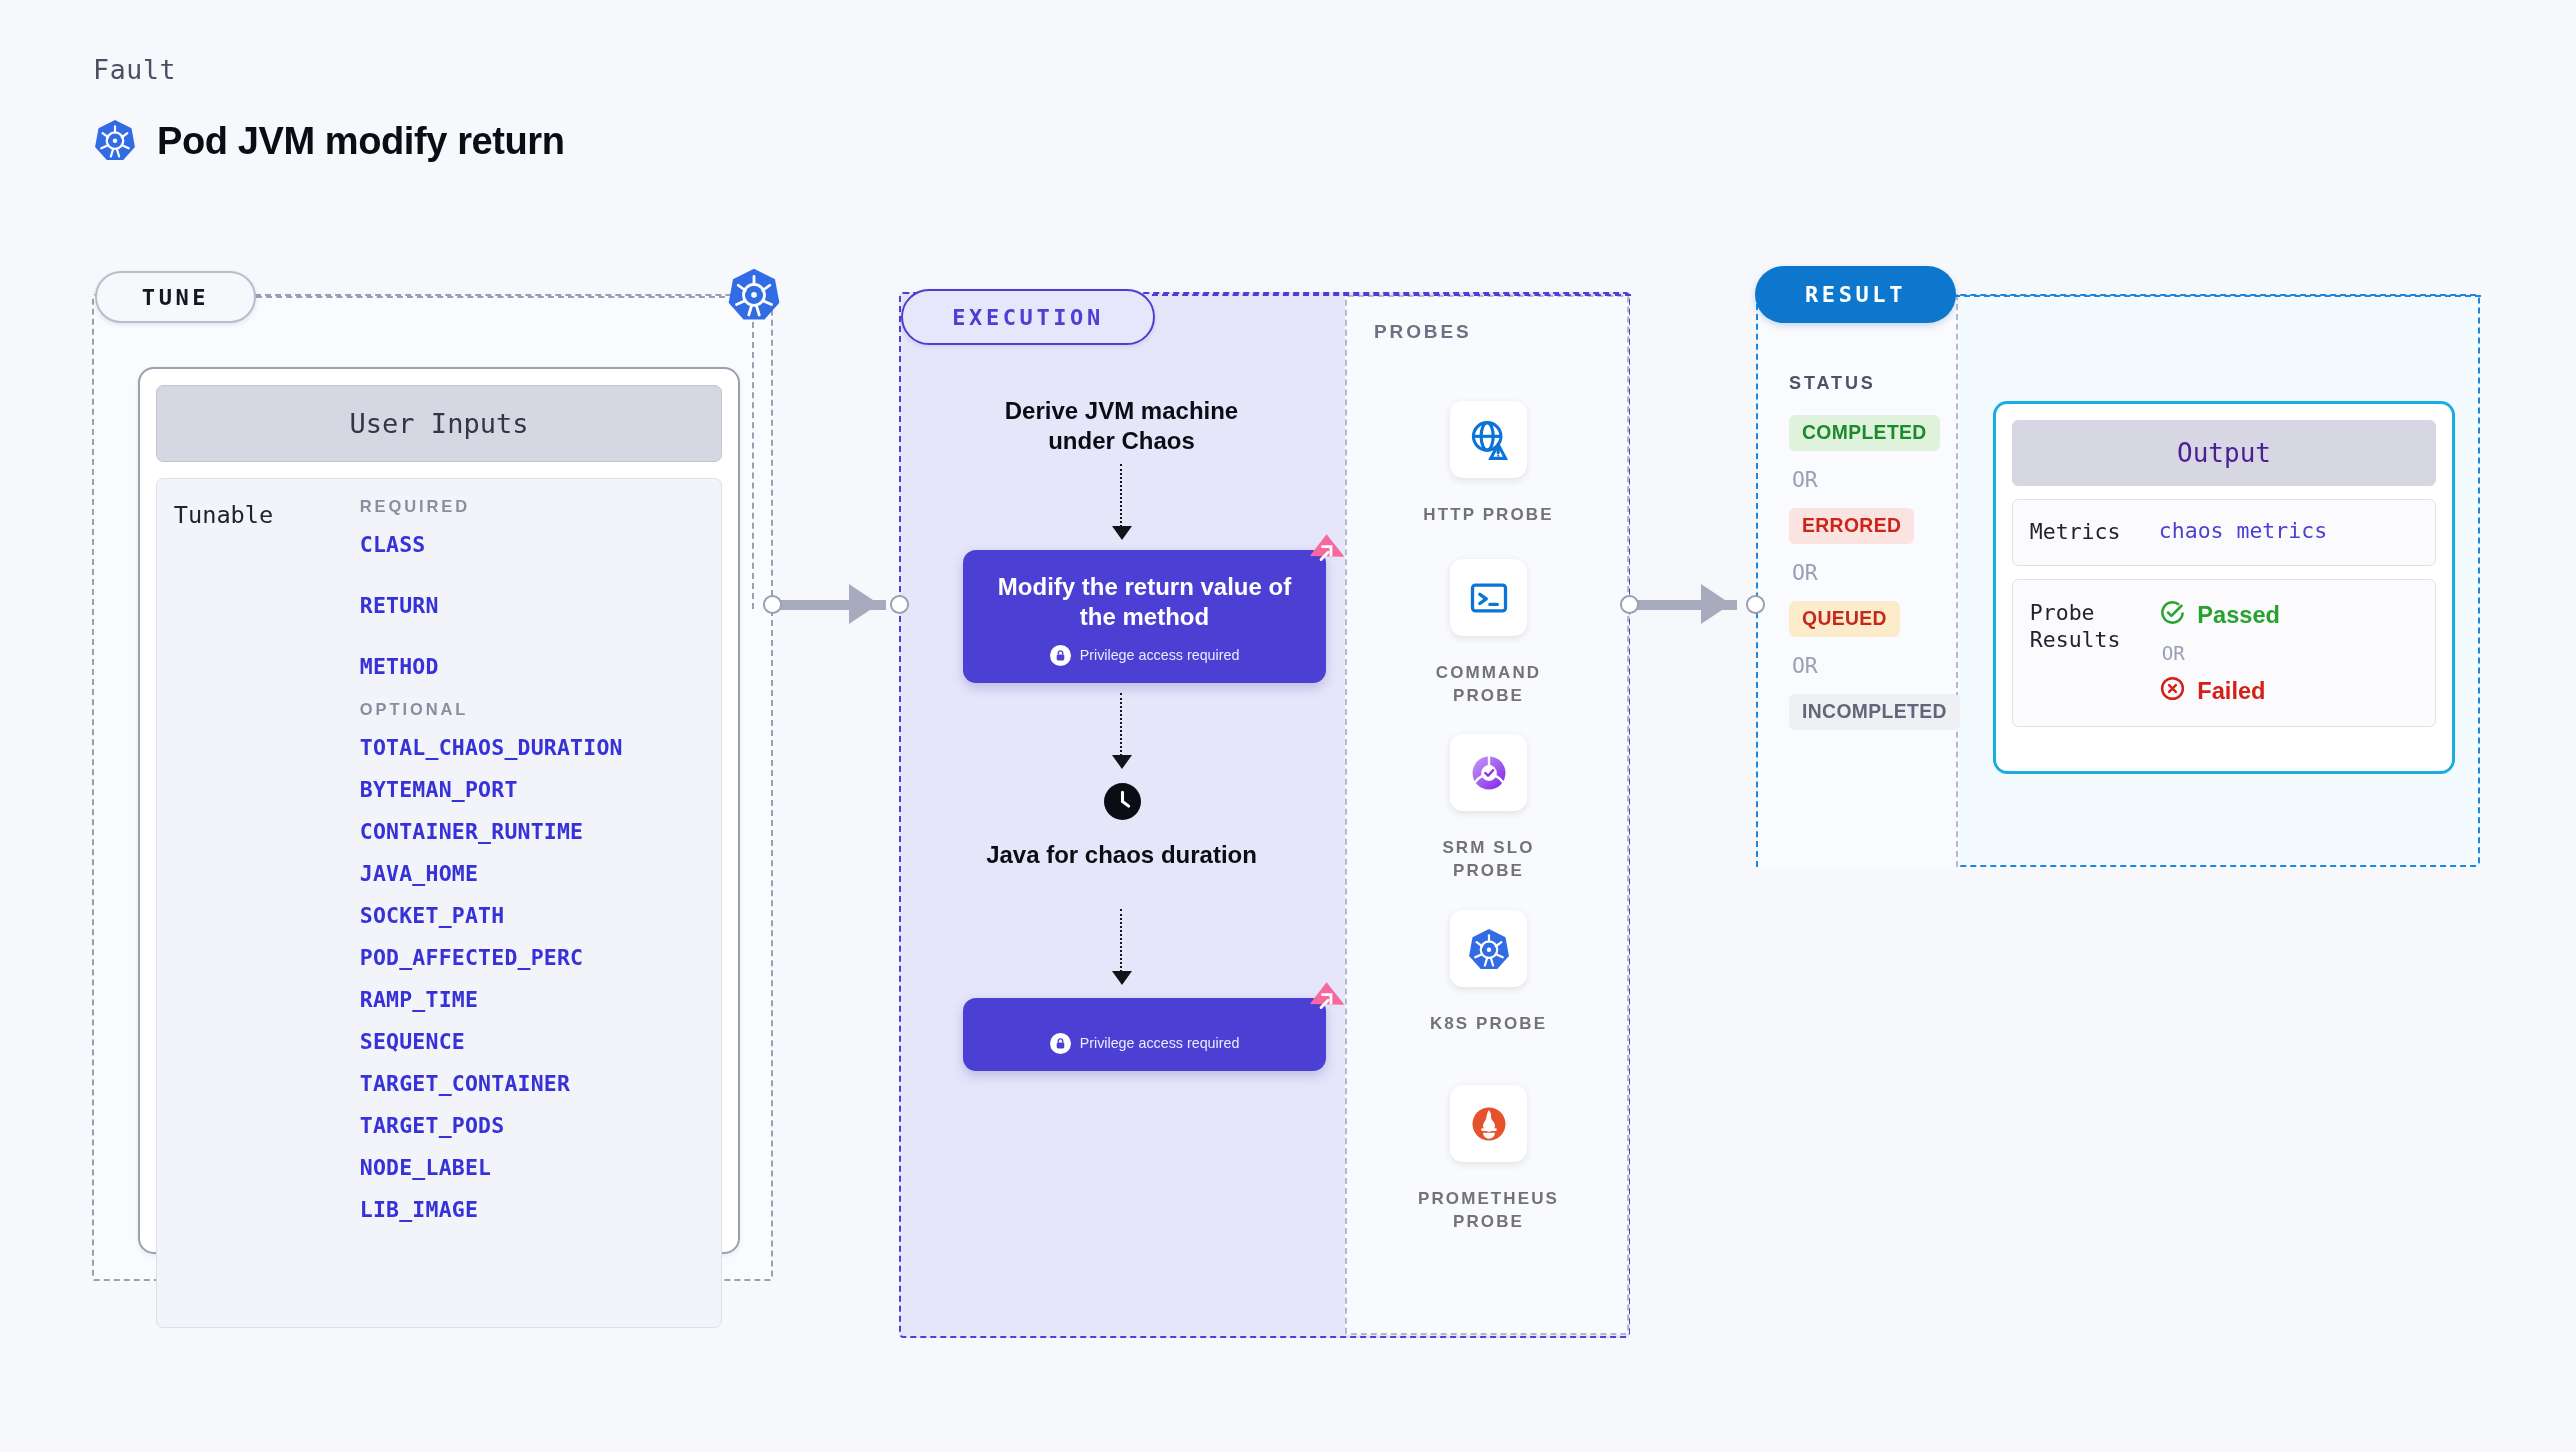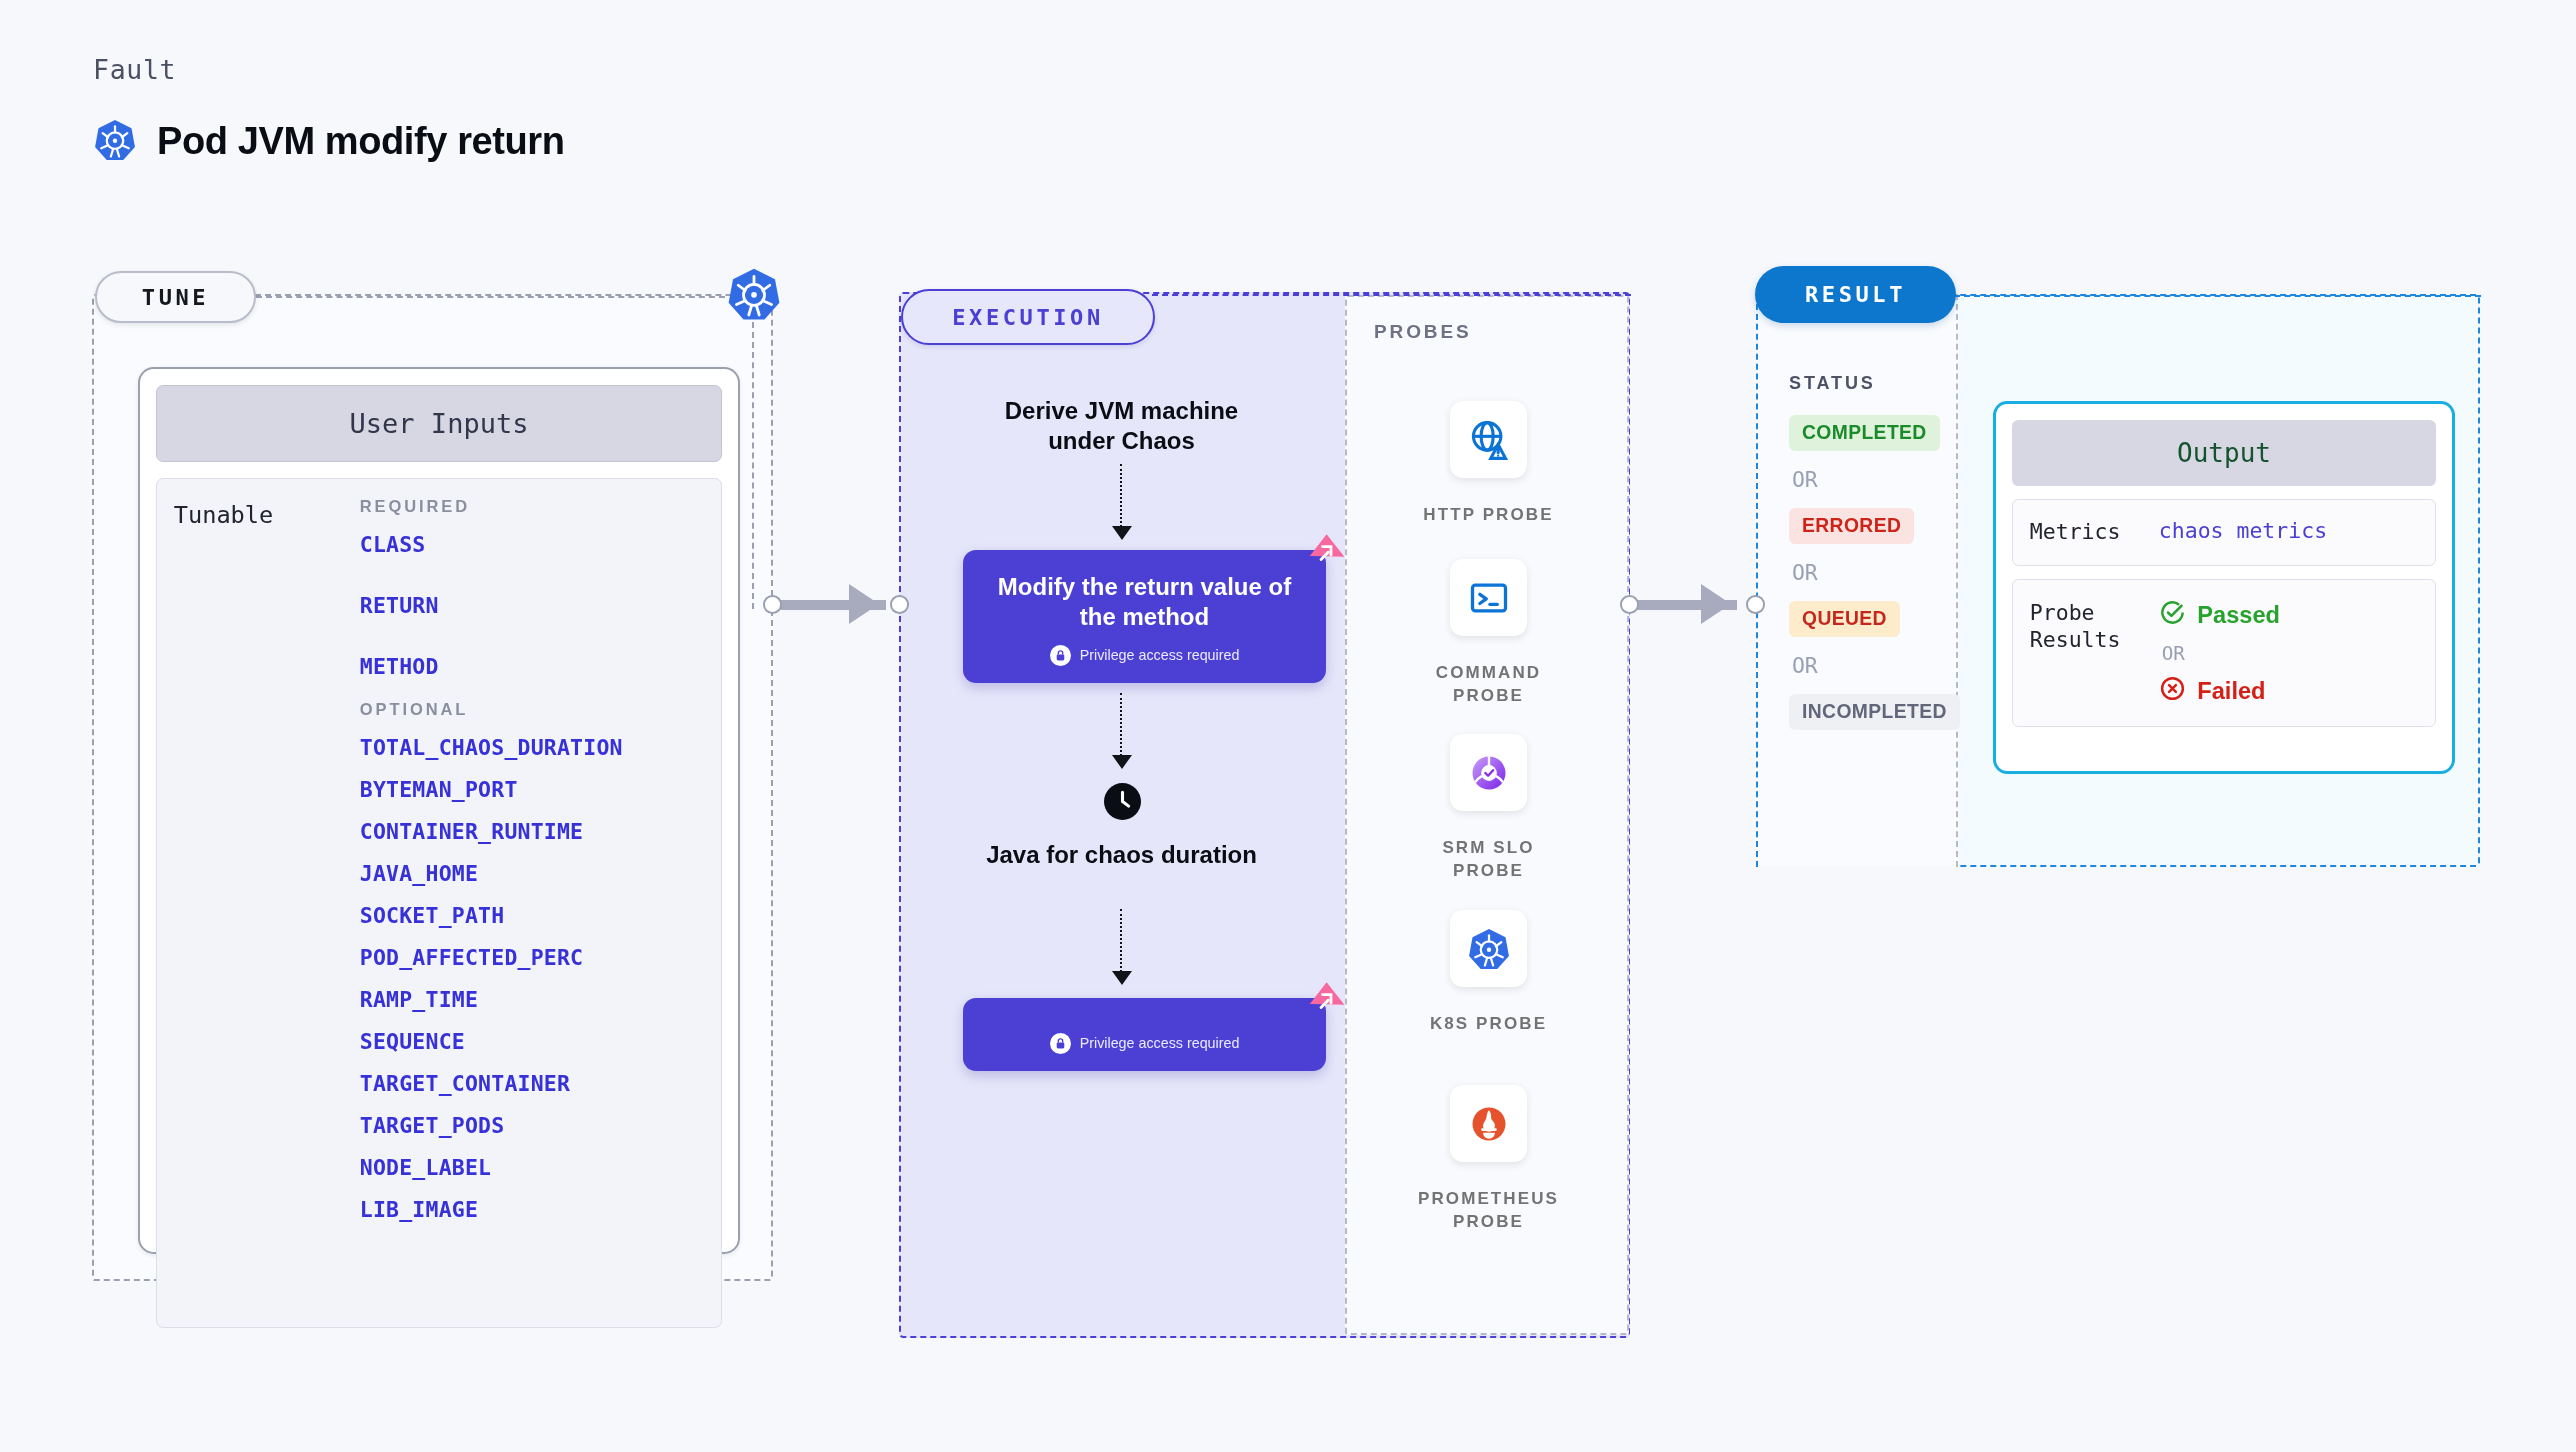--- a/index.html
+++ b/index.html
@@ -171,21 +171,21 @@
   }
 
   
   .output-card {
     position: absolute; left: 1993px; top: 401px; width: 462px; height: 373px;
     background: #ffffff; border: 3.6px solid #19aee0; border-radius: 14.3px; padding: 15.8px;
   }
   .out-head {
     height: 66px; background: #d7d7e3; border-radius: 6.4px;
     display: flex; align-items: center; justify-content: center;
-    font-family: "DejaVu Sans Mono", monospace; font-size: 26px; color: #14532d;
+    font-family: "DejaVu Sans Mono", monospace; font-size: 26px; color: #4c1d95;
   }
   .out-row {
     margin-top: 13px; border: 0.7px solid #dfe1ea; border-radius: 6.4px;
     background: #fbfbfd; display: flex; padding: 18.6px 17px;
   }
   .out-key {
     font-family: "DejaVu Sans Mono", monospace; font-size: 21.5px; color: #21242e;
     width: 129px; flex: none; line-height: 1.3;
   }
   .out-val-metrics {

